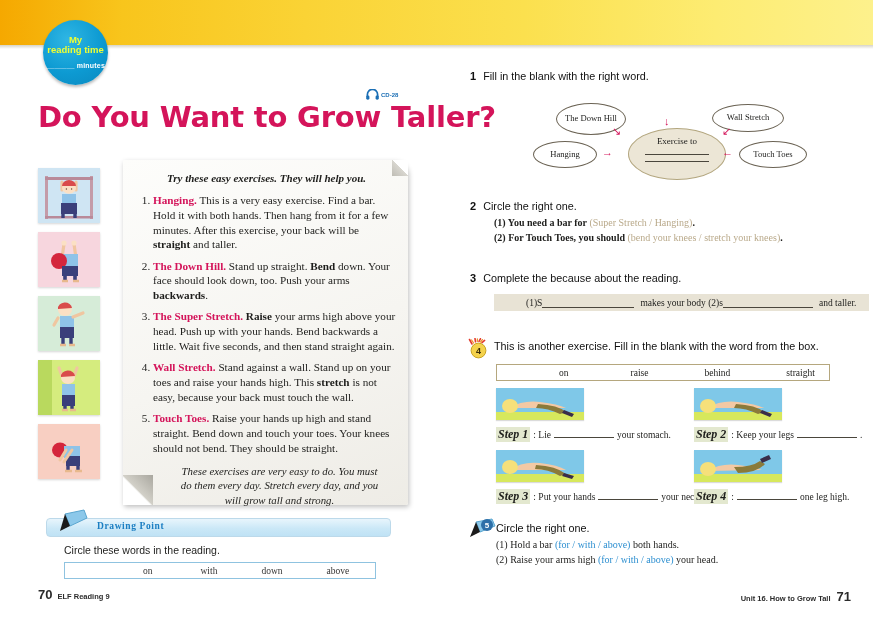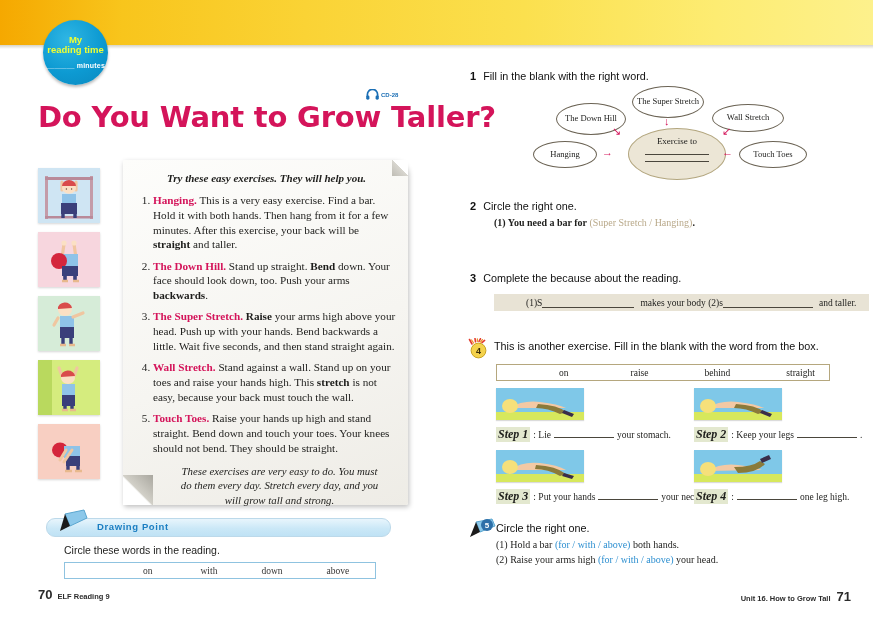--- a/index.html
+++ b/index.html
@@ -68,23 +68,24 @@
   .note-list{margin:0;padding:0 0 0 16px;font-size:11.2px;line-height:1.32;}
   .note-list li{margin-bottom:6.5px;}
   .term{color:#d4145a;font-weight:bold;}
   .bold{font-weight:bold;}
   .note-end{font-style:italic;text-align:center;font-size:10.8px;line-height:1.35;
             margin:8px 14px 0 40px;}
 
   
   .dp-wrap{position:absolute;left:46px;top:518px;width:345px;}
   .dp-bar{
-    position:relative;height:17px;border-radius:9px;
+    position:relative;height:17px;border-radius:4px;
     background:linear-gradient(180deg,#e8f5fc 0%,#cbe8f7 55%,#bfe2f5 100%);
     border:1px solid #bcd9ea;
+    font-family:Liberation Serif, serif;
   }
   .dp-bar .dp-label{position:absolute;left:50px;top:2px;color:#1b7ec2;font-size:9.5px;font-weight:bold;letter-spacing:.6px;}
   .dp-pen{position:absolute;left:10px;top:-10px;width:34px;height:26px;}
   .dp-sub{margin:7px 0 0 18px;font-size:10.5px;color:#1d1d1b;}
   .dp-box{margin:6px 0 0 18px;width:310px;height:15px;border:1px solid #8fc3e0;background:#fff;
           display:flex;align-items:center;}
   .dp-box span{font-family:"Liberation Serif", serif;font-size:9.5px;color:#333;}
 
   
   .foot-l{position:absolute;left:38px;top:587px;display:flex;align-items:baseline;gap:5px;}
@@ -268,23 +269,20 @@
   </div>
 
   <div class="rp">
 
     <div class="q" style="left:0;top:70px;width:403px;">
       <div class="q-head">
         <span class="q-num">1</span>
         <span class="q-text">Fill in the blank with the right word.</span>
       </div>
       <div class="diagram">
-        <div class="ell" style="left:138px;top:0;width:70px;height:30px;">
-            <span>The Super Stretch</span>
-          </div>
         <div class="ell" style="left:62px;top:17px;width:68px;height:30px;">
             <span>The Down Hill</span>
           </div>
         <div class="ell" style="left:218px;top:18px;width:70px;height:26px;">
             <span>Wall Stretch</span>
           </div>
         <div class="ell" style="left:39px;top:55px;width:62px;height:25px;">
             <span>Hanging</span>
           </div>
         <div class="ell" style="left:245px;top:55px;width:66px;height:25px;">
@@ -306,20 +304,23 @@
     </div>
 
     <div class="q" style="left:0;top:200px;width:403px;">
       <div class="q-head">
         <span class="q-num">2</span>
         <span class="q-text">Circle the right one.</span>
       </div>
       <div class="sub">
         <span>(1) You need a bar for </span><span class="choice">(Super Stretch / Hanging)</span><span>.</span>
       </div>
+      <div class="sub">
+        <span>(2) For Touch Toes, you should </span><span class="choice">(bend your knees / stretch your knees)</span><span>.</span>
+      </div>
     </div>
 
     <div class="q" style="left:0;top:272px;width:403px;">
       <div class="q-head">
         <span class="q-num">3</span>
         <span class="q-text">Complete the because about the reading.</span>
       </div>
       <div class="strip">
         <span style="margin-left:32px;">(1)S</span>
         <span class="blank" style="width:92px;"></span>

